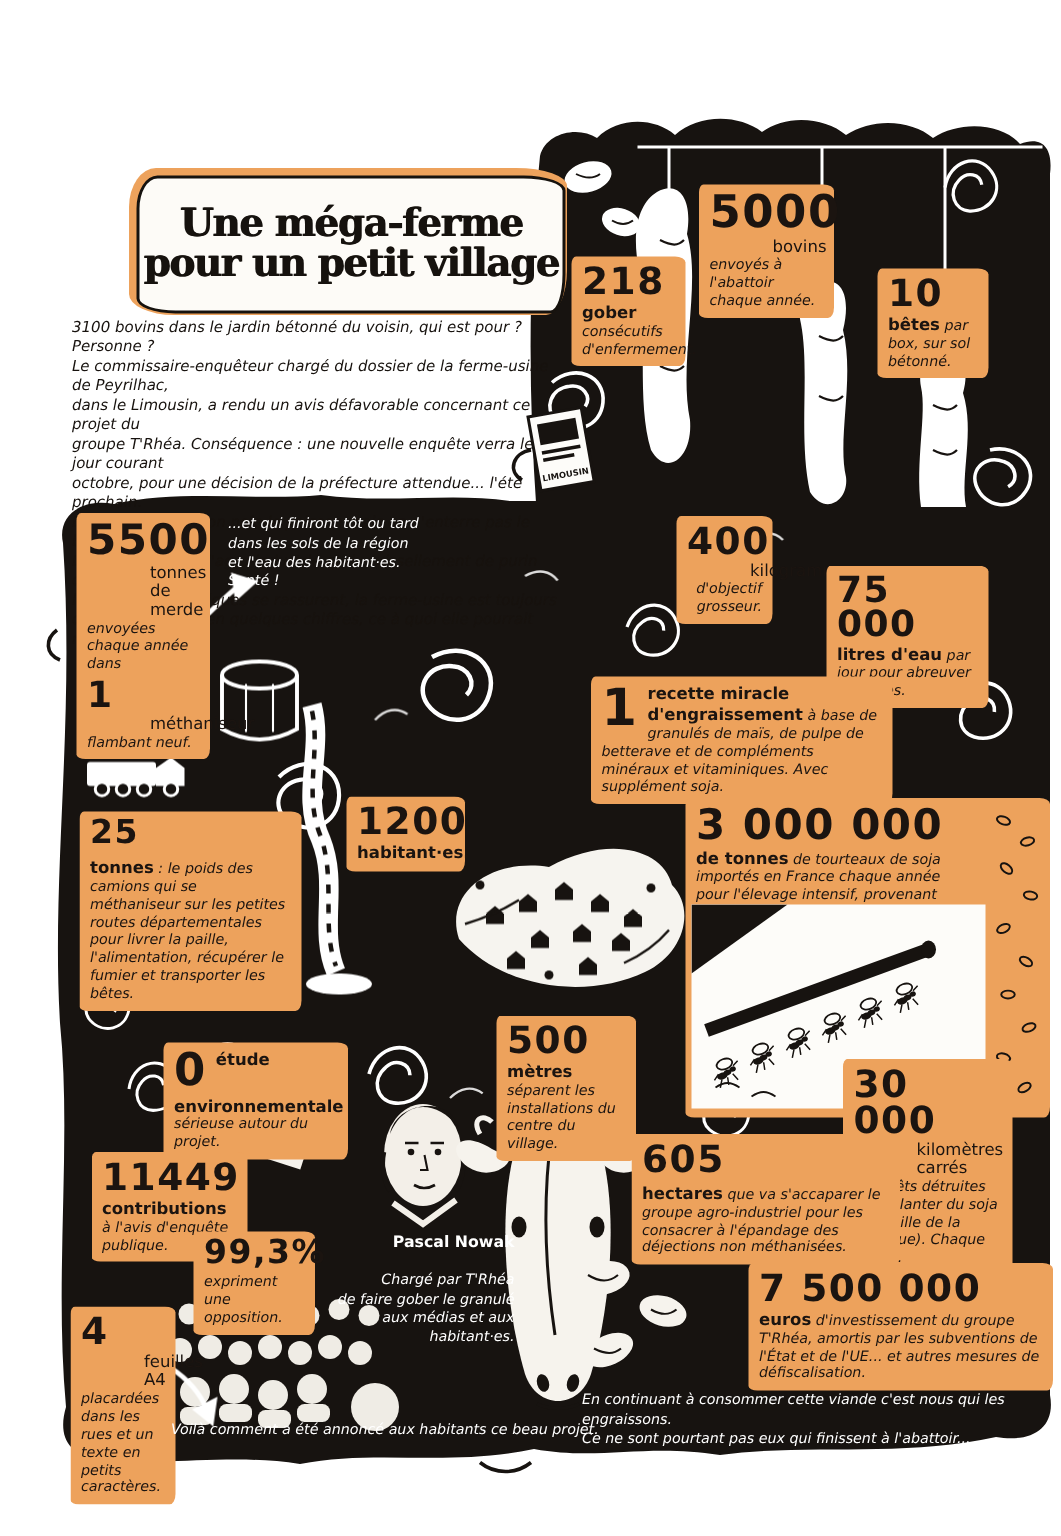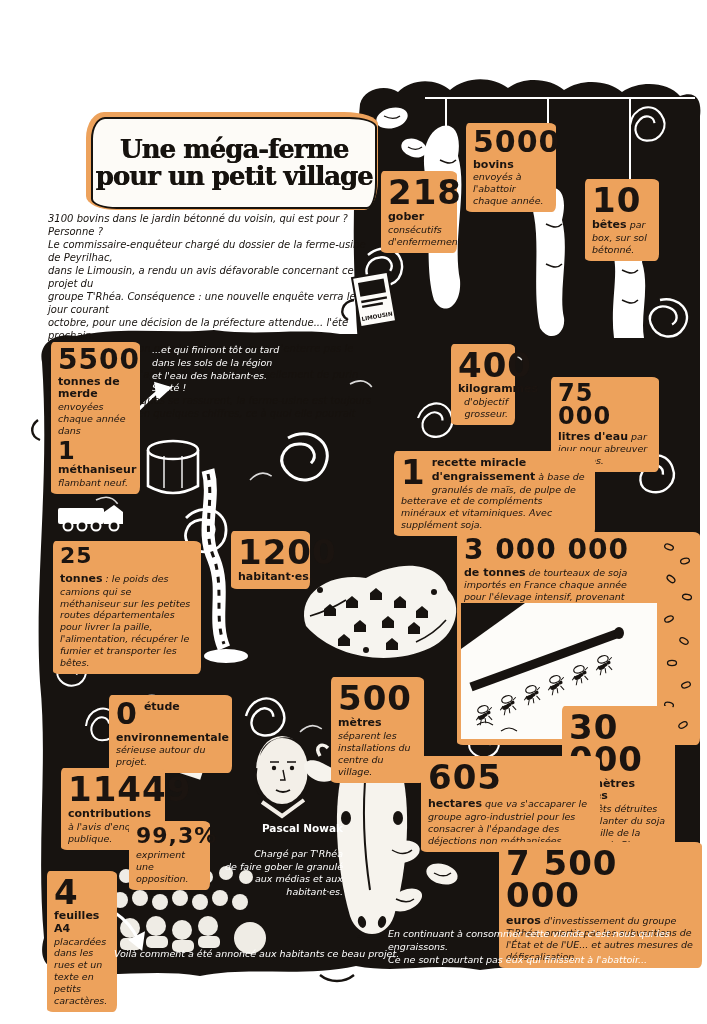--- a/index.html
+++ b/index.html
@@ -14,24 +14,24 @@
           align-items:center;justify-content:center;}
   .title-line{font-family:"DejaVu Serif",serif;font-weight:bold;font-size:26px;line-height:1.05;
           letter-spacing:-1px;color:#16120e;text-shadow:.6px 0 #16120e;white-space:nowrap;}
   
   .intro{position:absolute;left:48px;top:212px;width:330px;z-index:2;font-size:10px;font-style:italic;
          line-height:1.3;white-space:pre-line;color:#17120e;}
   
   .box{position:absolute;z-index:2;background:#eda25c;color:#1b1410;padding:5px 7px;box-sizing:border-box;
        border-radius:3px 7px 4px 6px/5px 4px 7px 3px;}
   .num{font-weight:bold;line-height:.95;letter-spacing:1px;}
-  .n34{font-size:34px}.n30{font-size:30px}.n28{font-size:28px}.n26{font-size:34px}.n24{font-size:24px}.n22{font-size:22px}
+  .n34{font-size:34px}.n30{font-size:30px}.n28{font-size:28px}.n26{font-size:25px}.n24{font-size:24px}.n22{font-size:22px}
   .cap{margin:2px 0 0 0;font-size:9.5px;line-height:1.25;font-style:italic;}
   .cap b{font-style:normal;font-size:11px;}
-  .lblb{display:block;font-style:normal;font-weight:bold;font-size:11px;line-height:1.15;}
+  .lblb{display:block;font-style:normal;font-weight:normal;font-size:11px;line-height:1.15;margin-left:42px;}
   .fl{float:left;margin:0 6px 2px 0;}
   
   .wnote{position:absolute;z-index:2;color:#ffffff;font-size:9.5px;font-style:italic;line-height:1.35;white-space:pre-line;}
   .pascal{text-align:right;}
   .pascal .pname{font-weight:bold;font-size:10.5px;font-style:normal;}
   
   .soja-box{height:213px;}
   .soja-panel{position:absolute;left:4px;top:71px;width:196px;height:136px;background:#fdfcf9;z-index:1;}
   .beanstrip{position:absolute;right:1px;top:3px;z-index:2;}
 </style>

